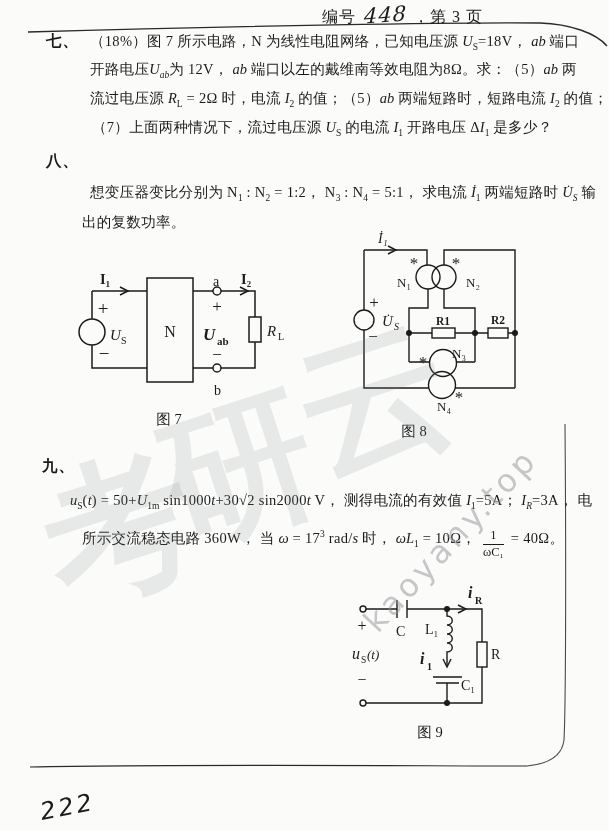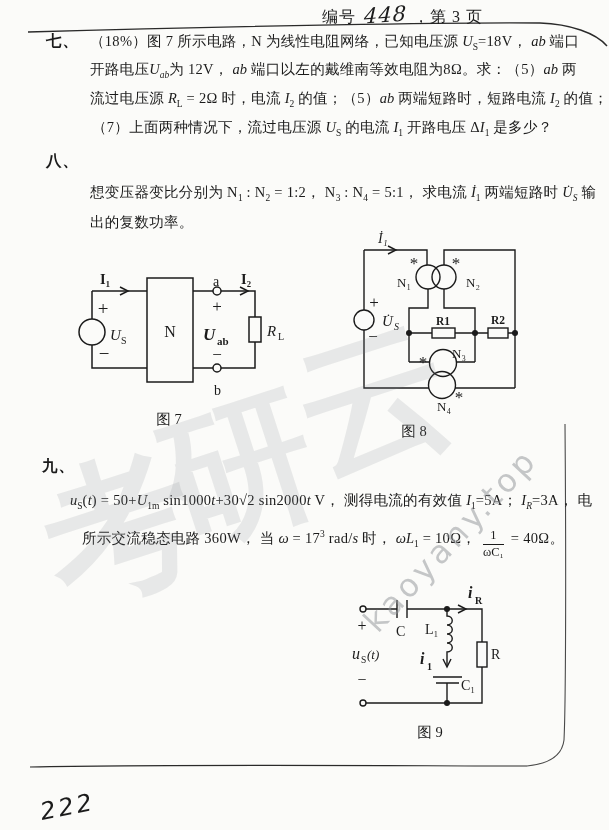--- a/index.html
+++ b/index.html
@@ -41,21 +41,21 @@
   <div class="hdr"><span>编号</span><span class="hw-num">448</span><span>，第 3 页</span></div>
 
   <div class="pnum" style="left:46px;top:31px">七、</div>
   <div class="tline" style="left:90px;top:31px"><span>（18%）图 7 所示电路，N 为线性电阻网络，已知电压源 </span><span class="it">U</span><sub>S</sub><span>=18V， </span><span class="it">ab</span><span> 端口</span></div>
   <div class="tline" style="left:90px;top:59px"><span>开路电压</span><span class="it">U</span><sub class="it">ab</sub><span>为 12V， </span><span class="it">ab</span><span> 端口以左的戴维南等效电阻为8Ω。求：（5）</span><span class="it">ab</span><span> 两</span></div>
   <div class="tline" style="left:90px;top:88px"><span>流过电压源 </span><span class="it">R</span><sub>L</sub><span> = 2Ω 时，电流 </span><span class="it">I</span><sub>2</sub><span> 的值；（5）</span><span class="it">ab</span><span> 两端短路时，短路电流 </span><span class="it">I</span><sub>2</sub><span> 的值；</span></div>
   <div class="tline" style="left:92px;top:117px"><span>（7）上面两种情况下，流过电压源 </span><span class="it">U</span><sub>S</sub><span> 的电流 </span><span class="it">I</span><sub>1</sub><span> 开路电压 Δ</span><span class="it">I</span><sub>1</sub><span> 是多少？</span></div>
 
   <div class="pnum" style="left:46px;top:151px">八、</div>
   <div class="tline" style="left:90px;top:182px"><span>想变压器变比分别为 N</span><sub>1</sub><span> : N</span><sub>2</sub><span> = 1:2， N</span><sub>3</sub><span> : N</span><sub>4</sub><span> = 5:1， 求电流 </span><span class="it">İ</span><sub>1</sub><span> 两端短路时 </span><span class="it">U̇</span><sub class="it">S</sub><span> 输</span></div>
-  <div class="tline" style="left:90px;top:212px"><span>出的复数功率。</span></div>
+  <div class="tline" style="left:82px;top:212px"><span>出的复数功率。</span></div>
 
   <div class="pnum" style="left:42px;top:456px">九、</div>
   <div class="tline" style="left:70px;top:490px"><span class="it">u</span><sub>S</sub><span>(</span><span class="it">t</span><span>) = 50+</span><span class="it">U</span><sub>1m</sub><span> sin1000</span><span class="it">t</span><span>+30√2 sin2000</span><span class="it">t</span><span> V， 测得电流的有效值 </span><span class="it">I</span><sub>1</sub><span>=5A； </span><span class="it">I</span><sub class="it">R</sub><span>=3A， 电</span></div>
   <div class="tline" style="left:82px;top:528px"><span>所示交流稳态电路 360W， 当 </span><span class="it">ω</span><span> = 17</span><sup>3</sup><span> rad/</span><span class="it">s</span><span> 时， </span><span class="it">ω</span><span class="it">L</span><sub>1</sub><span> = 10Ω， </span><span class="frac"><span class="fn">1</span><span class="fd">ωC₁</span></span><span> = 40Ω。</span></div>
 
   <svg class="fig" style="left:40px;top:248px" width="270" height="185" viewBox="0 0 270 185">
     <g stroke="#1b1b1b" stroke-width="1.5" fill="none">
       <path d="M52,43 H107"></path>
       <path d="M52,43 V71 M52,97 V120 H107"></path>
       <circle cx="52" cy="84" r="13"></circle>

